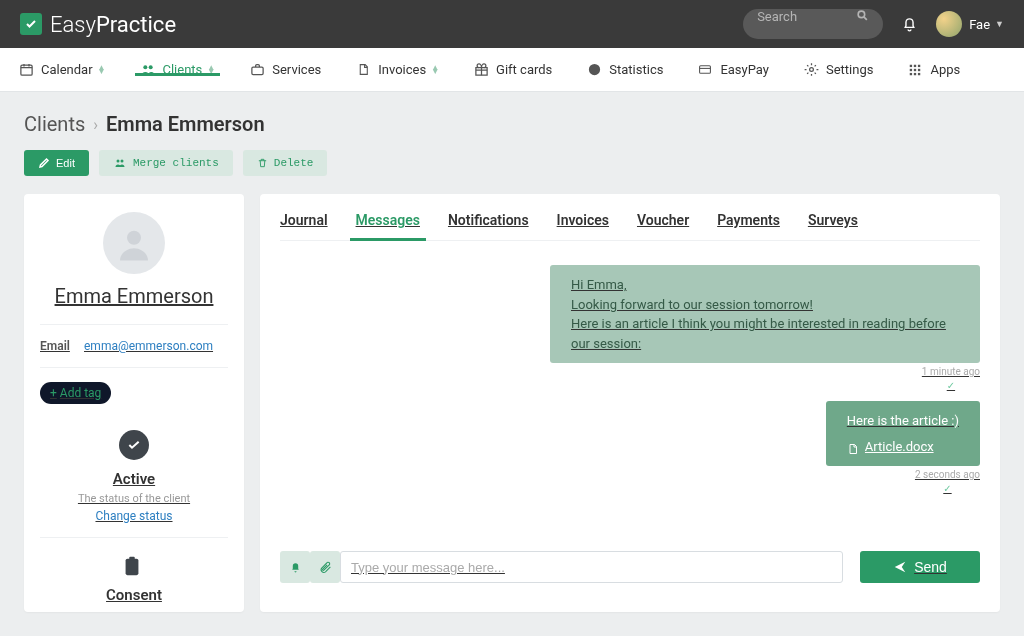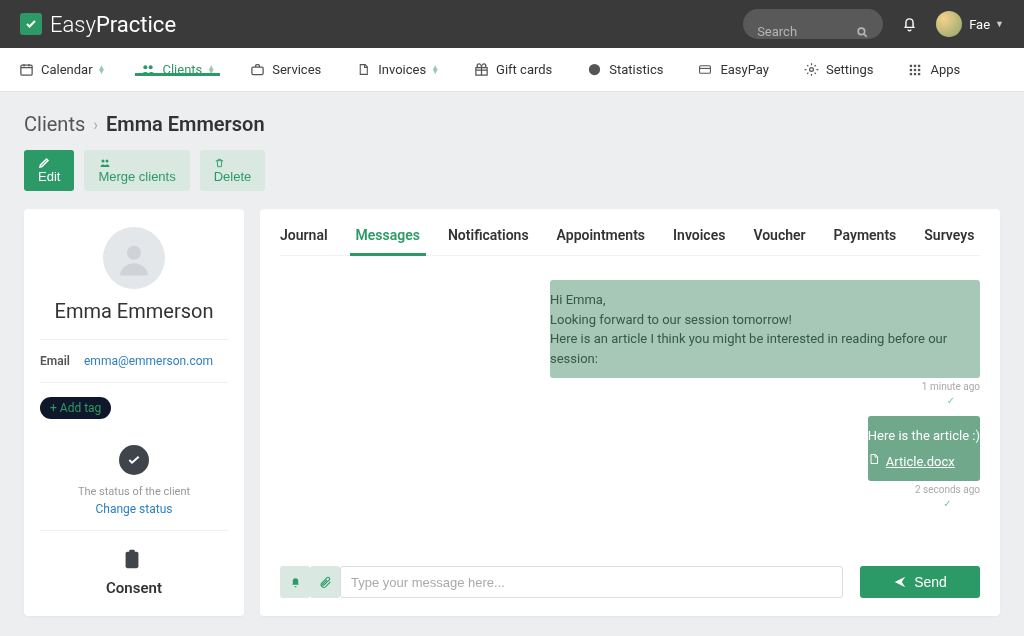--- a/index.html
+++ b/index.html
@@ -4,21 +4,21 @@
 <style>
   * { box-sizing: border-box; margin: 0; padding: 0; }
   body { font-family: -apple-system, BlinkMacSystemFont, "Segoe UI", Roboto, Arial, sans-serif; font-size: 14px; color: #333; background: #eceeef; width: 1024px; height: 636px; overflow: hidden; }
 
   
   .topbar { background: #3a3a3a; height: 48px; display: flex; align-items: center; padding: 0 20px; }
   .logo { display: flex; align-items: center; color: #fff; font-weight: 300; font-size: 22px; }
   .logo-mark { width: 22px; height: 22px; background: #2b9a66; border-radius: 3px; display: flex; align-items: center; justify-content: center; margin-right: 8px; }
   .logo strong { font-weight: 400; }
   .topbar-spacer { flex: 1; }
-  .search-box { background: #595959; width: 140px; height: 30px; border-radius: 15px; display: flex; align-items: flex-end; padding: 0 14px; color: #b5b5b5; font-size: 13px; }
+  .search-box { background: #595959; width: 140px; height: 30px; border-radius: 15px; display: flex; align-items: flex-start; padding: 0 14px; color: #b5b5b5; font-size: 13px; }
   .search-box span { flex: 1; }
   .bell { margin: 0 18px; color: #fff; cursor: pointer; }
   .user { display: flex; align-items: center; color: #fff; font-size: 13px; cursor: pointer; }
   .avatar { width: 26px; height: 26px; border-radius: 50%; background: radial-gradient(circle at 30% 30%, #f3d28a, #8fa46c); margin-right: 7px; }
   .caret { margin-left: 5px; font-size: 9px; color:#ccc; }
 
   
   .mainnav { background: #fff; border-bottom: 1px solid #e2e5e7; height: 44px; display: flex; align-items: stretch; padding: 15px 18px; }
   .mainnav-item { display: flex; align-items: center; margin-right: 34px; color: #333; font-size: 13px; cursor: pointer; position: relative; }
   .mainnav-item .nicon { margin-right: 7px; width: 16px; height: 16px; color:#555; display:flex; align-items:center; justify-content:center; }
@@ -26,27 +26,27 @@
   .mainnav-item.active::after { content:""; position:absolute; bottom:0; left:-5px; right:-5px; height:3px; background:#2b9a66; }
   .up-down { margin-left:5px; color:#99c9b1; font-size:8px; line-height:4px; }
 
   
   .page { padding: 20px 24px; }
   .breadcrumb { display:flex; align-items:center; font-size:20px; color:#555; margin-bottom:14px; }
   .breadcrumb .sep { margin: 0 8px; color:#aaa; font-size:16px; }
   .breadcrumb .current { color:#333; font-weight:600; }
 
   .action-row { display:flex; gap:10px; margin-bottom:18px; }
-  .btn { display:flex; align-items:flex-start; padding: 7px 14px; border-radius:3px; font-size:13px; cursor:pointer; border:none;flex-direction:column; }
+  .btn { display:flex; align-items:flex-end; padding: 7px 14px; border-radius:3px; font-size:11px; cursor:pointer; border:none; }
   .btn-primary { background:#2b9a66; color:#fff; }
-  .btn-muted { background:#d9e8e1; color:#2b9a66; }
+  .btn-muted { background:#d9e8e1; color:#2b9a66;font-family:Liberation Mono, monospace; }
   .btn svg, .btn .bicon { margin-right:6px; }
 
   .columns { display:flex; gap:16px; }
-  .card { background:#fff; border-radius:4px; box-shadow: 0 1px 2px rgba(0,0,0,0.04); }
+  .card { background:#fff; border-radius:4px; box-shadow: 0 1px 2px rgba(0,0,0,0.04); text-decoration: underline; }
 
   .side { width:220px; padding: 18px 16px 8px; display:flex; flex-direction:column; align-items:center; }
   .avatar-lg { width:62px; height:62px; border-radius:50%; background:#e4e7ea; display:flex; align-items:center; justify-content:center; color:#cfd3d8; }
   .client-name { font-size:20px; color:#333; margin-top:10px; text-align:center; width:100%; border-bottom:1px solid #eef0f2; padding-bottom:16px; }
   .inforow { display:flex; width:100%; padding:14px 0; border-bottom:1px solid #eef0f2; font-size:12px; }
   .inforow .label { color:#555; font-weight:600; width:44px; }
   .inforow .value { color:#2d7fc1; }
   .addtag { align-self:flex-start; margin-top:14px; background:#0f172a; color:#2b9a66; font-size:12px; padding:4px 10px; border-radius:12px; cursor:pointer; }
   .status-block { margin-top:26px; text-align:center; width:100%; border-bottom:1px solid #eef0f2; padding-bottom:14px; }
   .status-icon { width:30px; height:30px; border-radius:50%; background:#3f454b; color:#fff; display:flex; align-items:center; justify-content:center; margin:0 auto 10px; }
@@ -58,24 +58,24 @@
   .consent-title { font-weight:600; font-size:15px; }
 
   .main { flex:1; padding: 12px 20px 0; }
   .tabs { display:flex; gap:28px; border-bottom:1px solid #eef0f2; }
   .tab { padding: 6px 0 12px; font-size:14px; font-weight:600; color:#333; cursor:pointer; position:relative; }
   .tab.active { color:#2b9a66; }
   .tab.active::after { content:""; position:absolute; bottom:-1px; left:-6px; right:-6px; height:3px; background:#2b9a66; }
 
   .messages-area { padding:24px 0 8px; display:flex; flex-direction:column; align-items:flex-end; gap:10px; min-height:300px; }
   .msg-block { display:flex; flex-direction:column; align-items:flex-end; }
-  .bubble { background:#a7c7b7; color:#355a47; padding:10px 0; border-radius:3px; max-width:430px; font-size:13px; line-height:1.5; }
+  .bubble { background:#a7c7b7; color:#355a47; padding:10px 21px; border-radius:3px; max-width:430px; font-size:13px; line-height:1.5; }
   .bubble.small { background:#6fa88a; color:#fff; max-width:200px; }
   .bubble .line { display:block; }
-  .attach-line { display:flex; align-items:flex-start; gap:6px; margin-top:6px; color:#fff; }
+  .attach-line { display:flex; align-items:flex-end; gap:6px; margin-top:6px; color:#fff; }
   .attach-line .fname { text-decoration:underline; }
   .meta { font-size:10px; color:#aaa; margin-top:3px; display:flex; align-items:center; gap:3px;flex-direction:column; }
   .meta .check { color:#6fc9a0; font-size:10px; }
 
   .composer { display:flex; gap:0; padding:10px 0 18px; }
   .comp-btn { width:30px; height:32px; background:#d9e8e1; color:#2b9a66; border:none; border-radius:3px; display:flex; align-items:center; justify-content:center; cursor:pointer; }
   .comp-input { flex:1; height:32px; border:1px solid #d8dde1; border-radius:3px; padding:0 10px; font-size:13px; color:#333; outline:none; }
   .comp-input::placeholder { color:#aaa; }
   .send-btn { width:120px; height:32px; background:#2b9a66; color:#fff; border:none; border-radius:3px; font-size:14px; display:flex; align-items:center; justify-content:center; gap:7px; cursor:pointer;margin-left:17px; }
 
@@ -254,40 +254,40 @@
       </div>
       <div class="addtag">
         <span style="color:#2b9a66;margin-right:3px">+</span><span>Add tag</span>
       </div>
       <div class="status-block">
         <div class="status-icon">
           <svg width="16" height="16" viewBox="0 0 24 24" fill="none" stroke="#fff" stroke-width="3">
               <path d="M5 12l4 4L19 7"></path>
             </svg>
         </div>
+        <div class="status-title">Active</div>
         <div class="status-sub">The status of the client</div>
         <div class="status-link">Change status</div>
       </div>
       <div class="consent-block">
         <div class="consent-icon">
           <svg width="22" height="24" viewBox="0 0 24 24" fill="#3f454b">
               <rect x="5" y="4" width="14" height="18" rx="2"></rect>
               <rect x="9" y="2" width="6" height="4" rx="1"></rect>
             </svg>
         </div>
         <div class="consent-title">Consent</div>
       </div>
     </div>
 
     <div class="card main">
       <div class="tabs">
         <div class="tab">Journal</div>
         <div class="tab active">Messages</div>
         <div class="tab">Notifications</div>
-        <div class="tab">Appointments</div>
         <div class="tab">Invoices</div>
         <div class="tab">Voucher</div>
         <div class="tab">Payments</div>
         <div class="tab">Surveys</div>
       </div>
 
       <div class="messages-area">
         <div class="msg-block">
           <div class="bubble">
             <span class="line">Hi Emma,</span>

